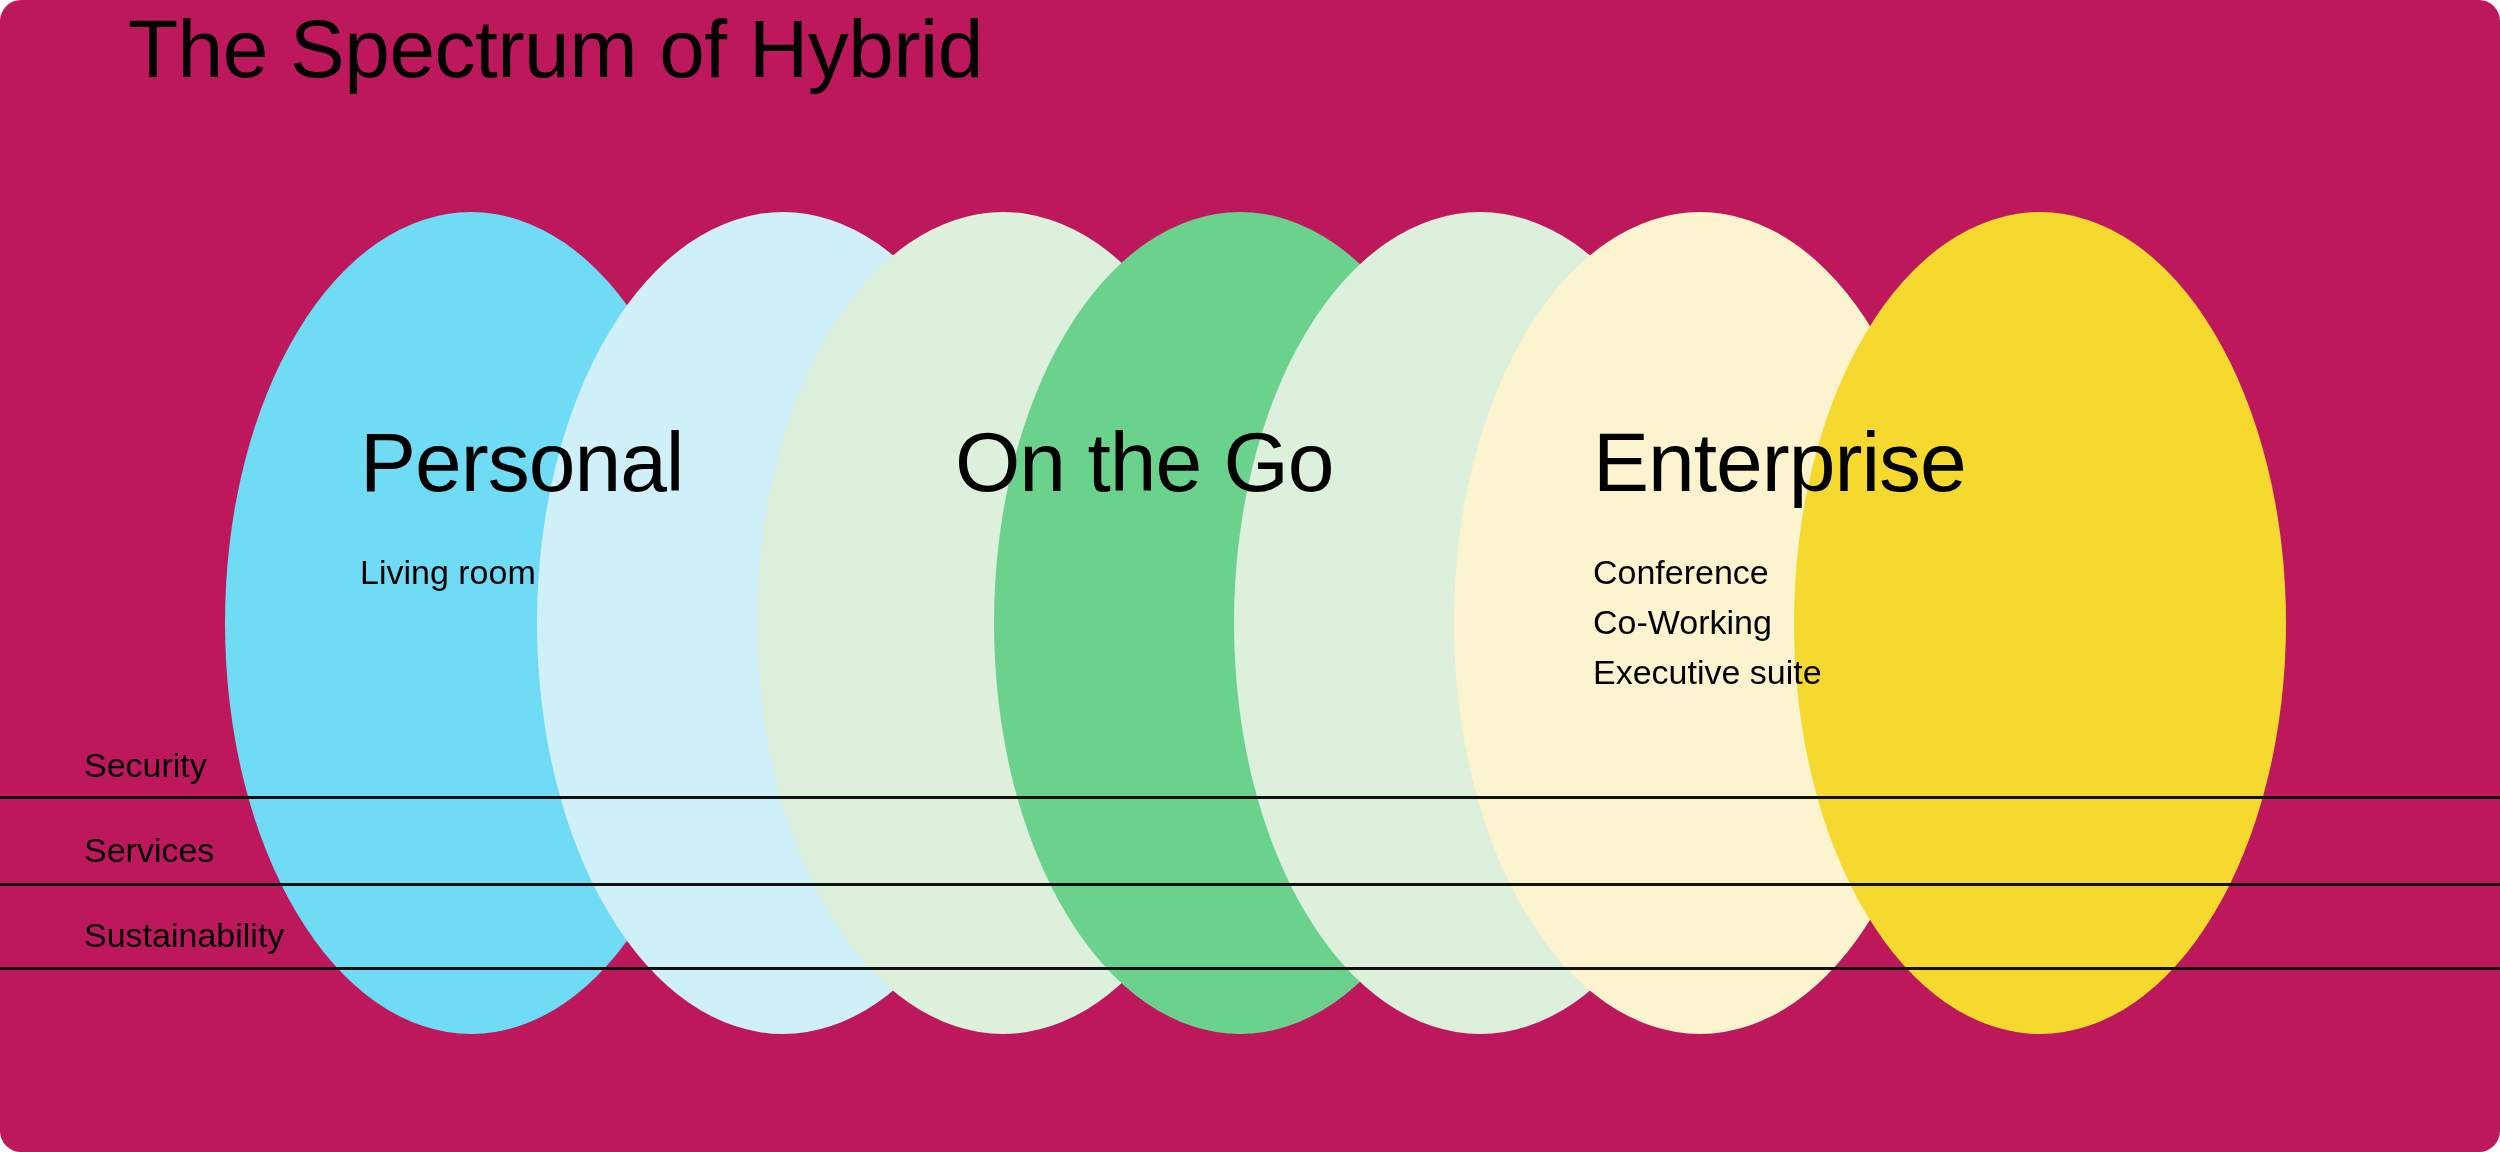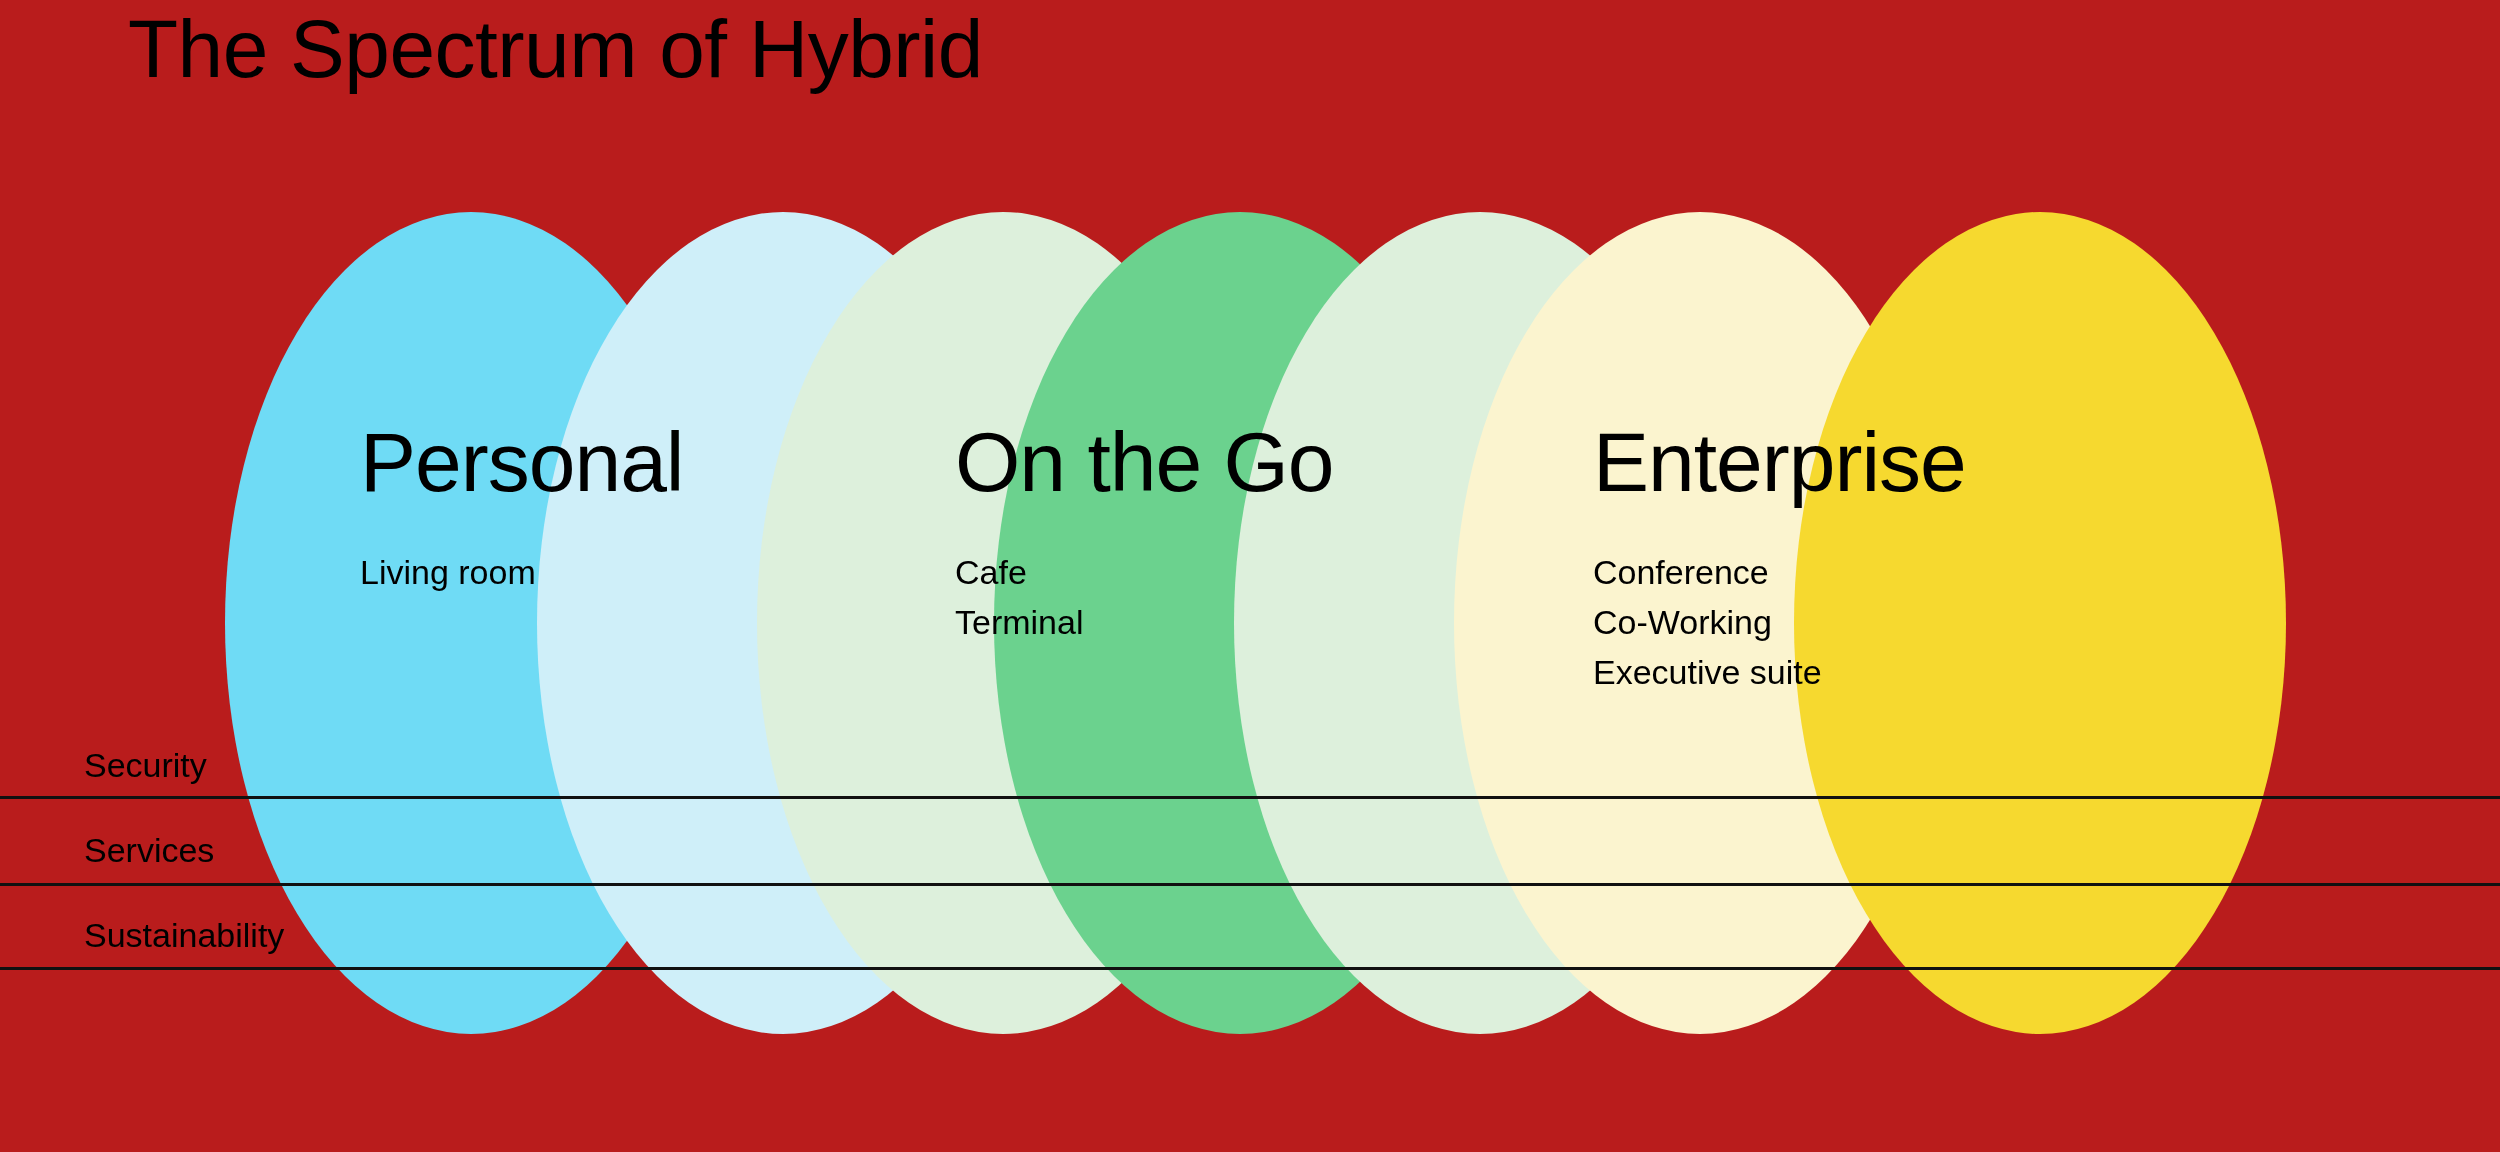--- a/index.html
+++ b/index.html
@@ -12,21 +12,22 @@
     font-family: "Liberation Sans", "DejaVu Sans", sans-serif;
     color: #000000;
     -webkit-font-smoothing: antialiased;
   }
 
   #stage {
     position: relative;
     width: 2500px;
     height: 1152px;
     overflow: hidden;
-    background: #b91c1c;
+    background: #be185d;
+    border-radius: 21px;
   }
 
   
   #page-title {
     position: absolute;
     left: 128px;
     top: 8px;
     font-size: 82px;
     line-height: 1.0;
     font-weight: 400;
@@ -153,24 +154,20 @@
 
   <div id="segments">
       <div class="segment" style="left: 360px;">
         <div class="segment-title">Personal</div>
         <ul class="segment-items">
           <li>Living room</li>
         </ul>
       </div>
       <div class="segment" style="left: 955px;">
         <div class="segment-title">On the Go</div>
-        <ul class="segment-items">
-          <li>Cafe</li>
-          <li>Terminal</li>
-        </ul>
       </div>
       <div class="segment" style="left: 1593px;">
         <div class="segment-title">Enterprise</div>
         <ul class="segment-items">
           <li>Conference</li>
           <li>Co-Working</li>
           <li>Executive suite</li>
         </ul>
       </div>
     </div>

